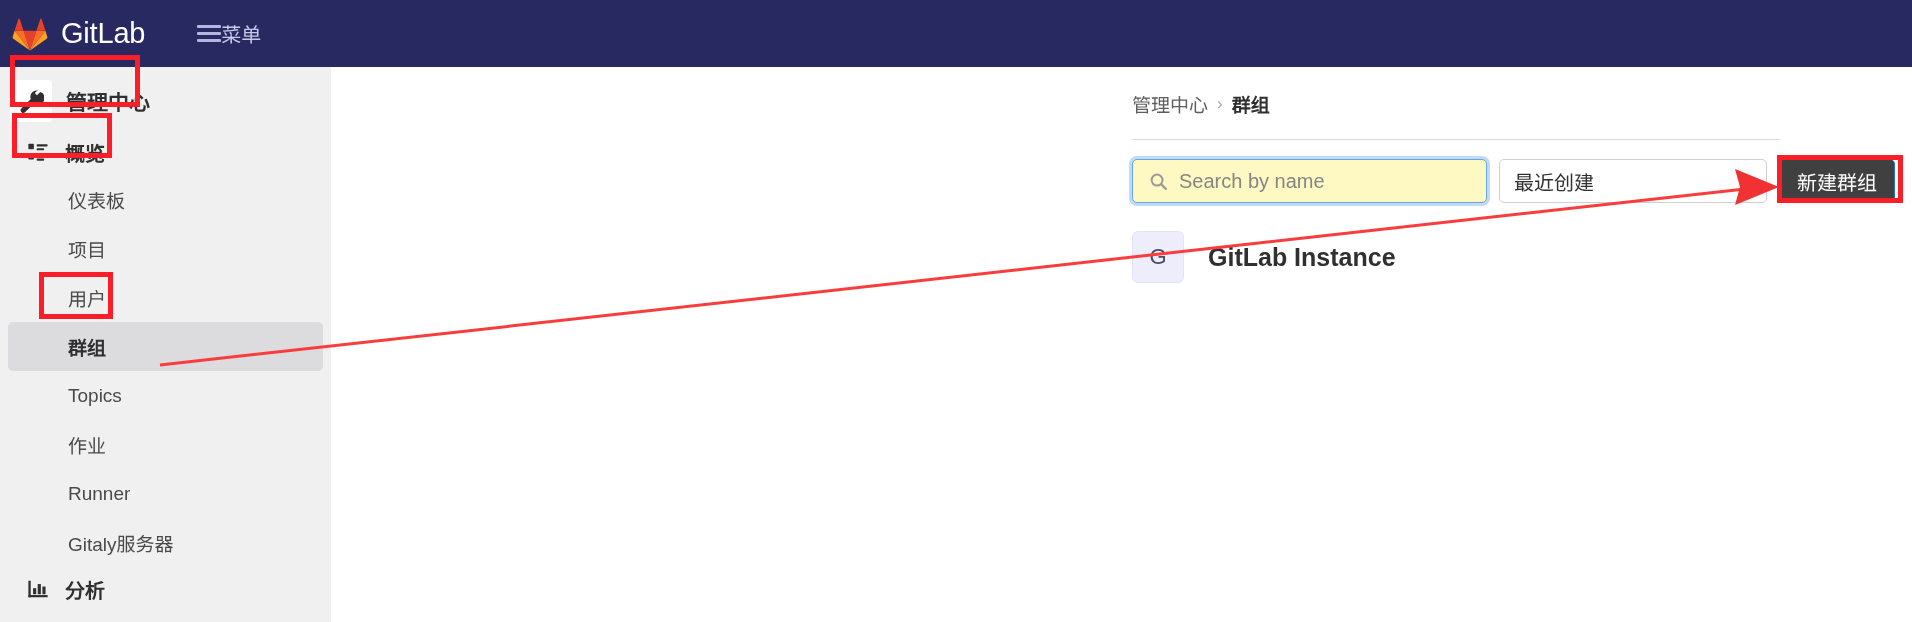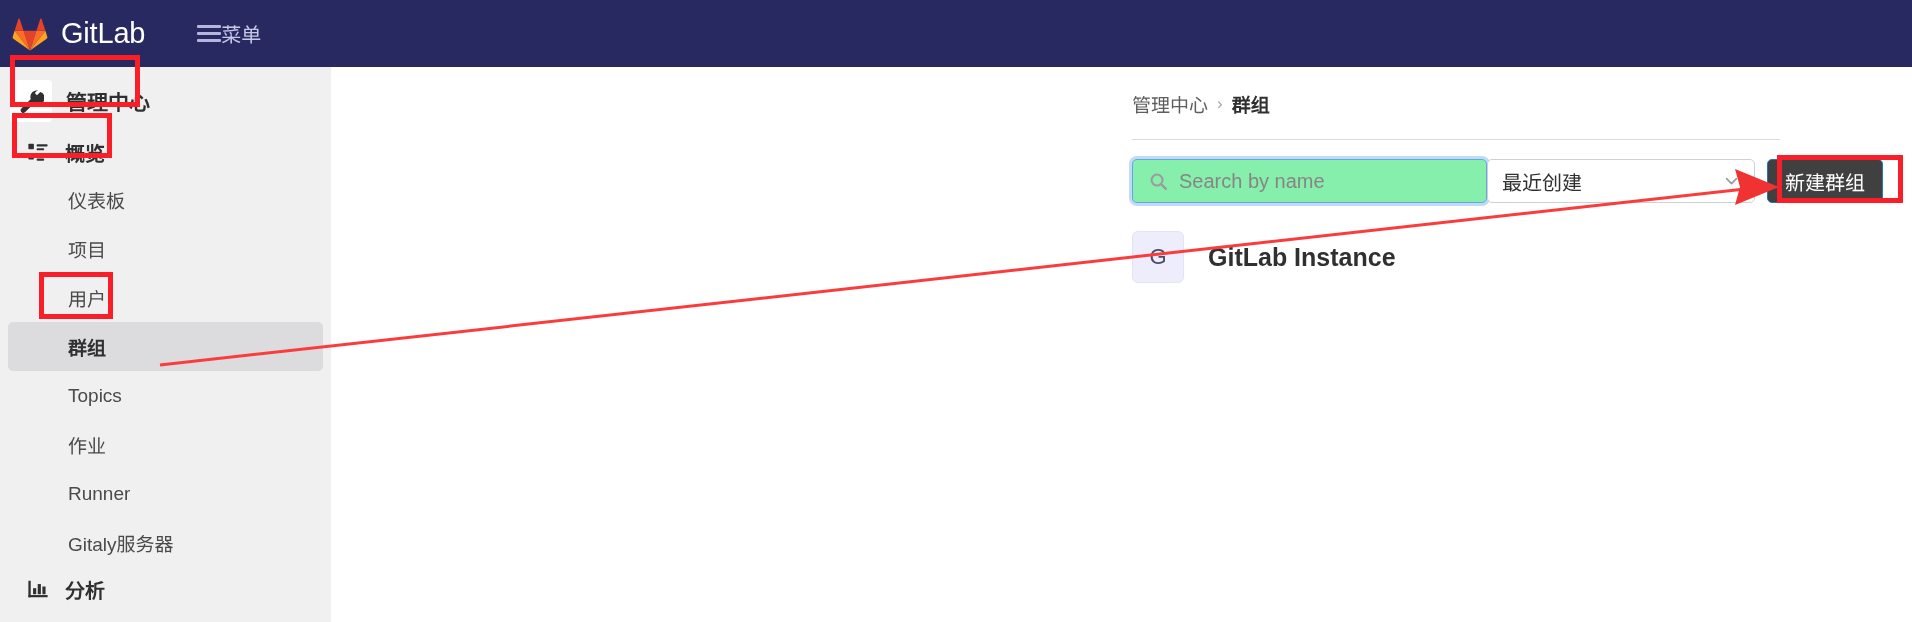--- a/index.html
+++ b/index.html
@@ -85,34 +85,34 @@
   .divider {
     margin: 22px 0 0 801px; width: 648px; height: 1px; background: #dbdbdb;
   }
 
   .toolbar {
     display: flex; align-items: center;
     margin-left: 801px; margin-top: 19px;
   }
   .search-field {
     position: relative; width: 355px; height: 44px;
-    background: #86efac; border: 1px solid #63a6e9; border-radius: 5px;
+    background: #fef9c3; border: 1px solid #63a6e9; border-radius: 5px;
     box-shadow: 0 0 0 3px rgba(99,166,233,0.40);
     display: flex; align-items: center; padding-left: 16px;
   }
   .search-field .s-icon { flex: none; display: flex; align-items: center; }
   .search-field input {
     border: none; outline: none; background: transparent;
     font-family: inherit; font-size: 20px; color: #303030;
     margin-left: 11px; width: 280px;
   }
   .search-field input::placeholder { color: #868686; }
 
   .sort-select {
-    position: relative; width: 268px; height: 44px; 
+    position: relative; width: 268px; height: 44px; margin-left: 12px;
     border: 1px solid #d0d0d0; border-radius: 5px; background: #fff;
     display: flex; align-items: center; padding: 12px 14px;
   }
   .sort-select .sel-value { font-size: 20px; color: #303030; }
   .sort-select .chev { position: absolute; right: 14px; top: 50%; transform: translateY(-50%); display: flex; }
 
   .new-btn {
     margin-left: 12px; height: 44px; padding: 0 17px;
     background: #404040; border: 1px solid #1f75cb; border-radius: 5px;
     color: #fff; font-size: 20px; font-family: inherit;

